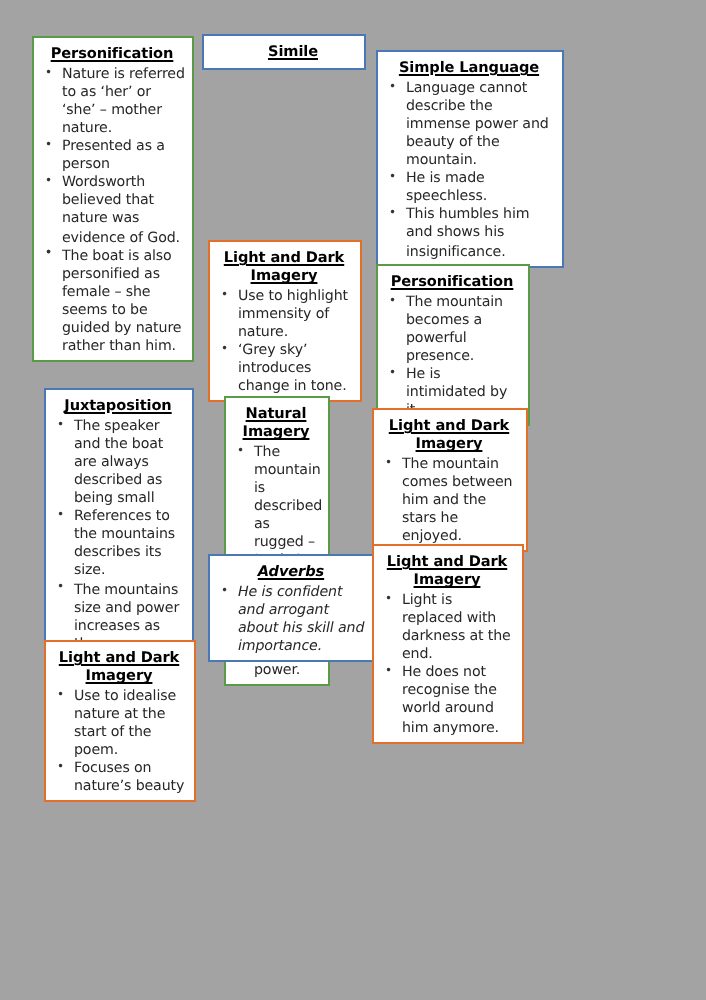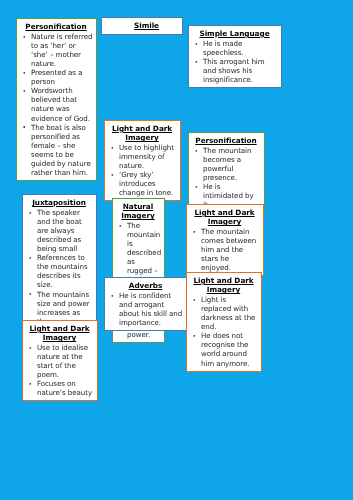--- a/index.html
+++ b/index.html
@@ -13,21 +13,21 @@
     position: relative;
     overflow: hidden;
     font-family: "DejaVu Sans", sans-serif;
     color: #1a1a1a;
   }
 
   .page {
     position: relative;
     width: 353px;
     height: 500px;
-    background: #0ea5e9;
+    background: #a3a3a3;
   }
 
   .card {
     position: absolute;
     box-sizing: border-box;
     background: #ffffff;
     border: 1.5px solid #000;
     padding: 3px 3px 3px 2px;
   }
   .card.green  { border-color: #5b9b47; }
@@ -83,22 +83,23 @@
           <li><span class="bul">•</span></li>
           <li><span class="bul">•</span><span>The boat is also personified as female – she seems to be guided by nature rather than him.</span></li>
         </ul>
       </div>
       <div class="card blue" style="left: 101px; top: 17px; width: 82px; padding-left: 12px;">
         <div class="card-title">Simile</div>
       </div>
       <div class="card blue" style="left: 188px; top: 25px; width: 94px;">
         <div class="card-title">Simple Language</div>
         <ul class="points">
+          <li><span class="bul">•</span><span>Language cannot describe the immense power and beauty of the mountain.</span></li>
           <li><span class="bul">•</span><span>He is made speechless.</span></li>
-          <li><span class="bul">•</span><span>This arrogant him and shows his insignificance.</span></li>
+          <li><span class="bul">•</span><span>This humbles him and shows his insignificance.</span></li>
         </ul>
       </div>
       <div class="card orange" style="left: 104px; top: 120px; width: 77px;">
         <div class="card-title">Light and Dark Imagery</div>
         <ul class="points">
           <li><span class="bul">•</span><span>Use to highlight immensity of nature.</span></li>
           <li><span class="bul">•</span><span>‘Grey sky’ introduces change in tone.</span></li>
         </ul>
       </div>
       <div class="card green" style="left: 188px; top: 132px; width: 77px;">
@@ -121,21 +122,21 @@
         <ul class="points">
           <li><span class="bul">•</span><span>The mountain is described as rugged – ‘rocky’ and ‘craggy’ suggest a primitive kind of power.</span></li>
         </ul>
       </div>
       <div class="card orange" style="left: 186px; top: 204px; width: 78px;">
         <div class="card-title">Light and Dark Imagery</div>
         <ul class="points">
           <li><span class="bul">•</span><span>The mountain comes between him and the stars he enjoyed.</span></li>
         </ul>
       </div>
-      <div class="card blue" style="left: 104px; top: 277px; width: 84px;">
+      <div class="card blue" style="left: 104px; top: 277px; width: 84px; font-style: italic;">
         <div class="card-title">Adverbs</div>
         <ul class="points">
           <li><span class="bul">•</span><span>He is confident and arrogant about his skill and importance.</span></li>
         </ul>
       </div>
       <div class="card orange" style="left: 186px; top: 272px; width: 76px;">
         <div class="card-title">Light and Dark Imagery</div>
         <ul class="points">
           <li><span class="bul">•</span><span>Light is replaced with darkness at the end.</span></li>
           <li><span class="bul">•</span><span>He does not recognise the world around him anymore.</span></li>

